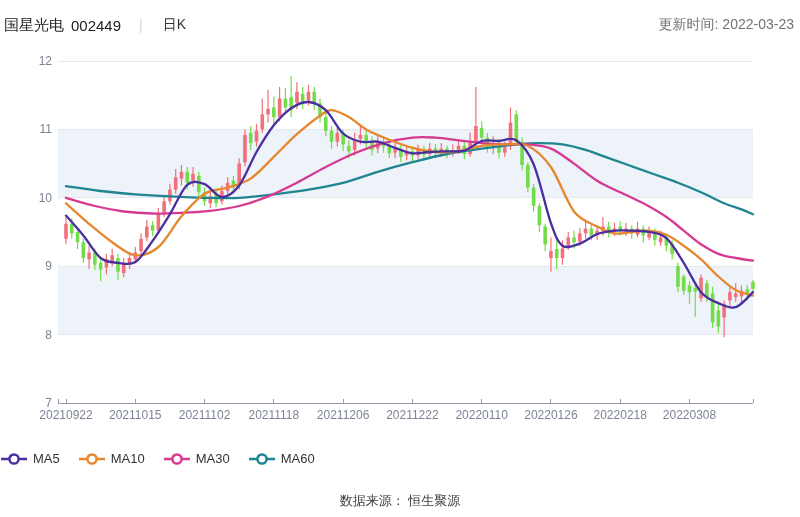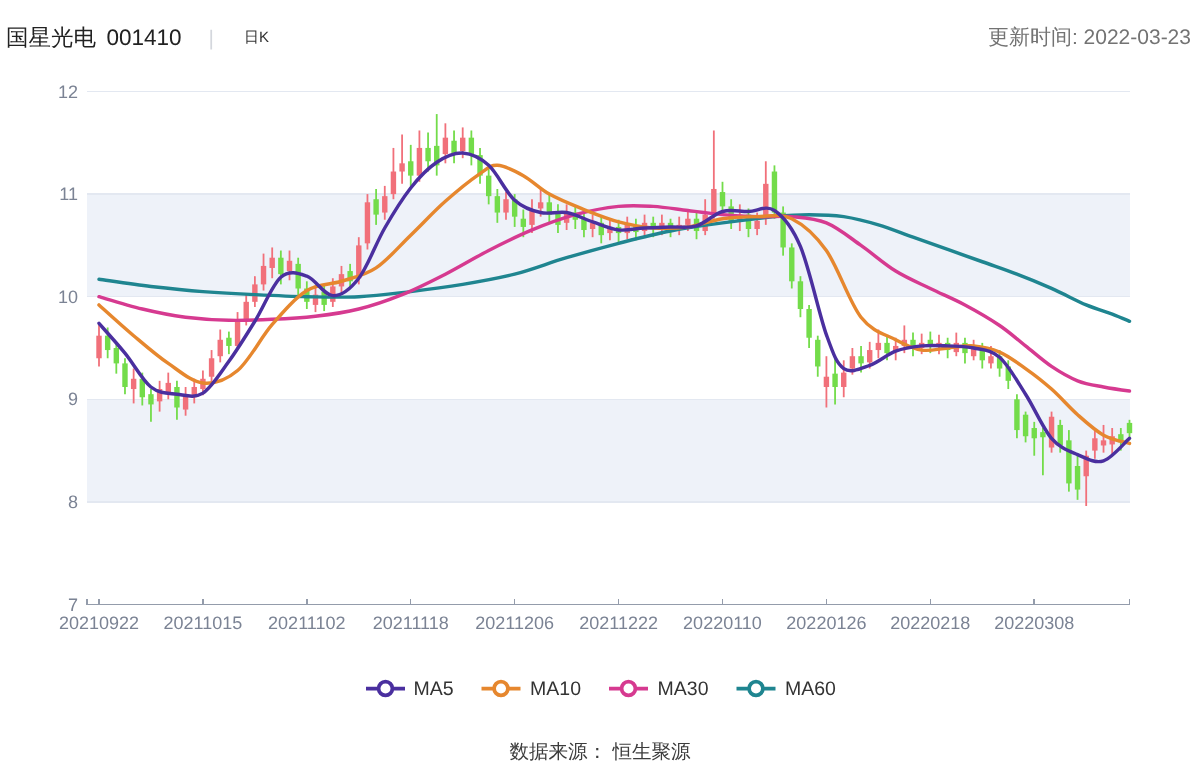--- a/index.html
+++ b/index.html
@@ -2,38 +2,38 @@
 <html><head>
 <meta charset="utf-8">
 <style>
   html,body{margin:0;padding:0;background:#ffffff;}
   .page{position:relative;width:800px;height:517px;background:#fff;overflow:hidden;
         font-family:"Liberation Sans","DejaVu Sans",sans-serif;}
   .header{position:absolute;top:0;left:0;width:800px;height:30px;display:flex;
           align-items:center;padding:20px 6px 0 4px;box-sizing:border-box;font-size:15px;color:#222;}
   .header .code{margin-left:7px;}
   .header .sep{color:#d4d7dd;margin:0 20px 0 18px;font-size:14px;}
-  .header .period{font-size:10px;color:#333;cursor:pointer;}
+  .header .period{font-size:14px;color:#333;cursor:pointer;}
   .header .spacer{flex:1;}
   .header .update{font-size:14px;color:#737373;}
   #chart{position:absolute;top:30px;left:0;}
   #legend{position:absolute;top:451px;left:0;width:800px;display:flex;
-          justify-content:center;align-items:center;gap:18px;}
+          align-items:center;gap:18px;}
   .legend-item{display:flex;align-items:center;gap:5px;cursor:pointer;}
   .legend-item span{font-size:13px;color:#333;}
   .footer{position:absolute;top:492px;left:0;width:800px;text-align:center;
           font-size:13px;color:#3c3c3c;}
 </style>
 </head>
 <body>
 
 <div class="page">
   <div class="header">
     <span>国星光电</span>
-    <span class="code">001410</span>
+    <span class="code">002449</span>
     <span class="sep">|</span>
     <span class="period">日K</span>
     <span class="spacer"></span>
     <span class="update">更新时间: 2022-03-23</span>
   </div>
 
   <svg id="chart" width="800" height="420">
       <rect x="58" y="99.4" width="695" height="68.4" fill="#eef2f9" shape-rendering="crispEdges"></rect>
       <rect x="58" y="236.20000000000002" width="695" height="68.4" fill="#eef2f9" shape-rendering="crispEdges"></rect>
       <line x1="58" y1="304.6" x2="753" y2="304.6" stroke="#e3e8f1" stroke-width="1" shape-rendering="crispEdges"></line>

